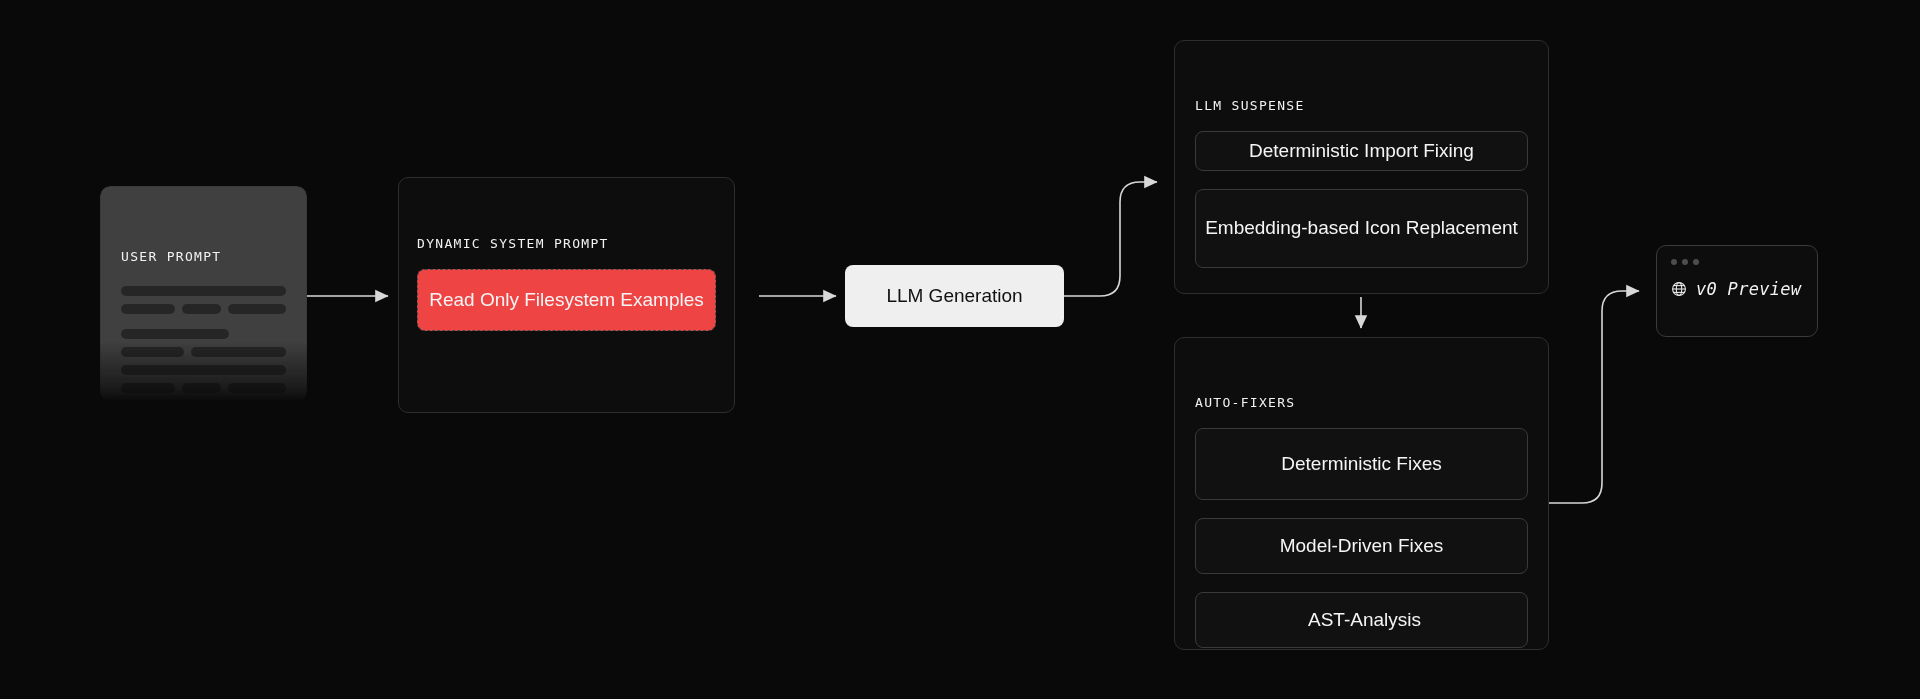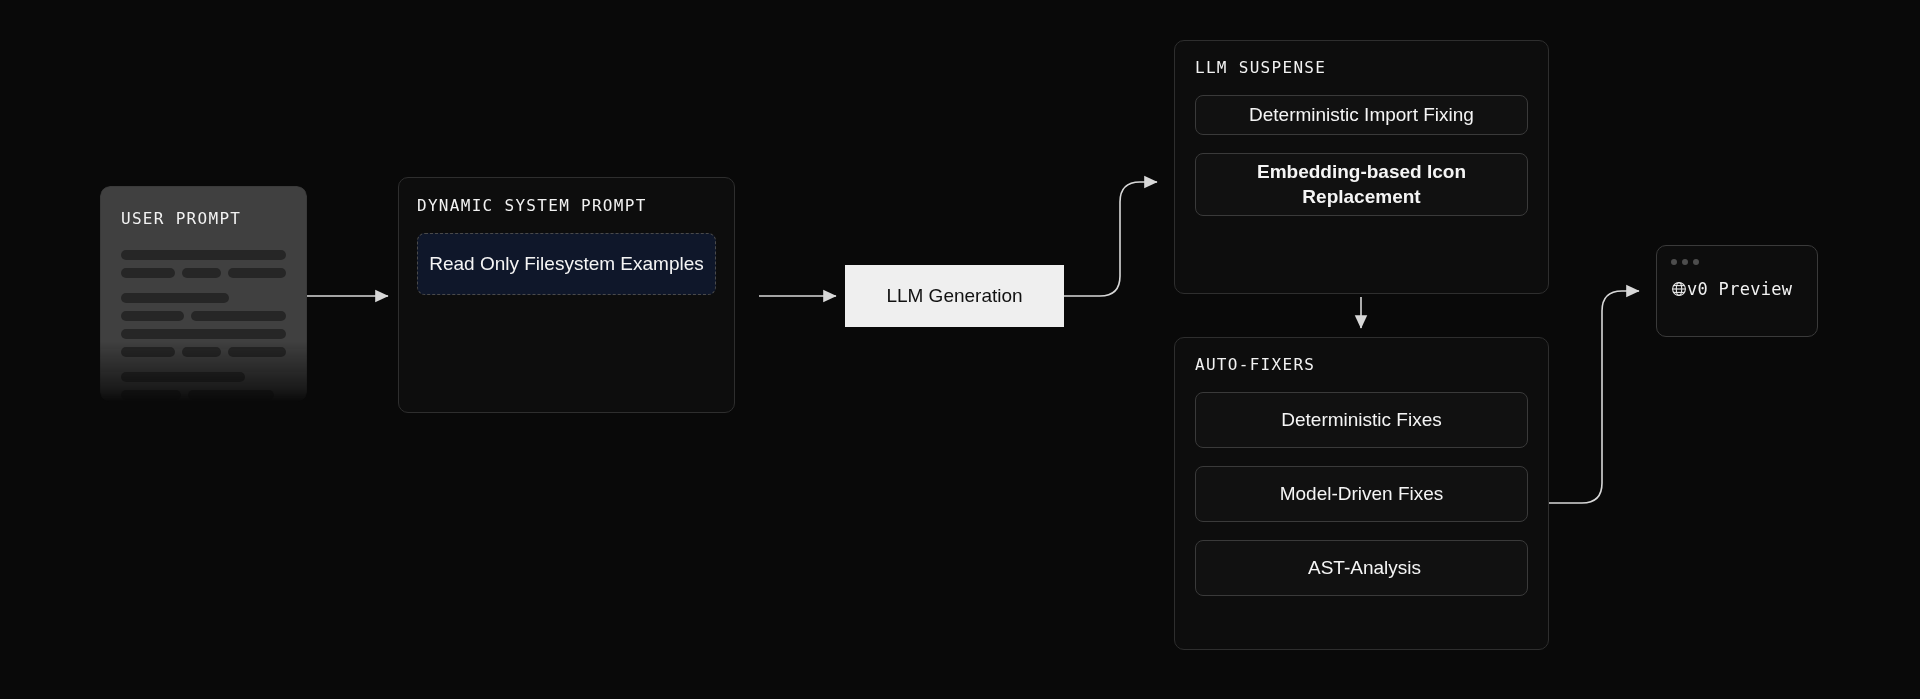--- a/index.html
+++ b/index.html
@@ -27,24 +27,25 @@
 
   
   .panel {
     position: absolute;
     background: #0d0d0d;
     border: 1px solid #2e2e2e;
     border-radius: 10px;
   }
   .panel-title {
     font-family: "DejaVu Sans Mono", "Liberation Mono", monospace;
-    font-size: 16px;
+    font-size: 13px;
     letter-spacing: 1.3px;
     color: #f2f2f2;
     font-weight: 400;
+    margin-top: 40px;
   }
 
   
   #user-prompt {
     left: 100px;
     top: 186px;
     width: 207px;
     height: 216px;
     background: #404040;
     border: 1px solid #3a3a3a;
@@ -80,84 +81,86 @@
     font-size: 19px;
     display: flex;
     align-items: center;
     justify-content: center;
     text-align: center;
     line-height: 1.3;
   }
   .inner-box.dashed {
     border-style: dashed;
     border-color: #4a4a4a;
-    background: #0f172a;
+    background: #ef4444;
   }
   #box-text-injection { height: 62px; margin-bottom: 20px; }
   #box-read-only { height: 62px; }
 
   
   #llm-generation {
     position: absolute;
     left: 845px;
     top: 265px;
     width: 219px;
     height: 62px;
     background: #efefef;
-    border-radius: 0;
+    border-radius: 8px;
     color: #111111;
     font-size: 19px;
     display: flex;
     align-items: center;
     justify-content: center;
   }
 
   
   #llm-suspense {
     left: 1174px;
     top: 40px;
     width: 375px;
     height: 254px;
     padding: 17px 20px;
   }
   #llm-suspense .panel-title { display: block; margin-bottom: 18px; }
   #box-det-import { height: 40px; margin-bottom: 18px; }
-  #box-icon-replace { height: 63px; font-weight: bold; }
+  #box-icon-replace { height: 79px; }
 
   
   #auto-fixers {
     left: 1174px;
     top: 337px;
     width: 375px;
     height: 313px;
     padding: 17px 20px;
   }
   #auto-fixers .panel-title { display: block; margin-bottom: 18px; }
-  #box-det-fixes   { height: 56px; margin-bottom: 18px; }
+  #box-det-fixes   { height: 72px; margin-bottom: 18px; }
   #box-model-fixes { height: 56px; margin-bottom: 18px; }
   #box-ast         { height: 56px; padding-left: 6px; }
 
   
   #v0-preview {
     left: 1656px;
     top: 245px;
     width: 162px;
     height: 92px;
     padding: 13px 14px 0 14px;
     border-color: #3a3a3a;
   }
   .dots { display: flex; gap: 5px; margin-bottom: 14px; }
   .dot { width: 6px; height: 6px; border-radius: 50%; background: #4d4d4d; }
   .v0-row {
     display: flex;
     align-items: center;
+    gap: 9px;
     font-family: "DejaVu Sans Mono", "Liberation Mono", monospace;
     font-size: 17px;
     color: #f2f2f2;
     letter-spacing: 0.3px;
+    font-style: italic;
   }
   .globe { width: 16px; height: 16px; display: block; }
 </style>
 </head>
 <body>
 
 <div id="stage">
 
   <svg id="wires" viewBox="0 0 1920 699">
     <defs>

